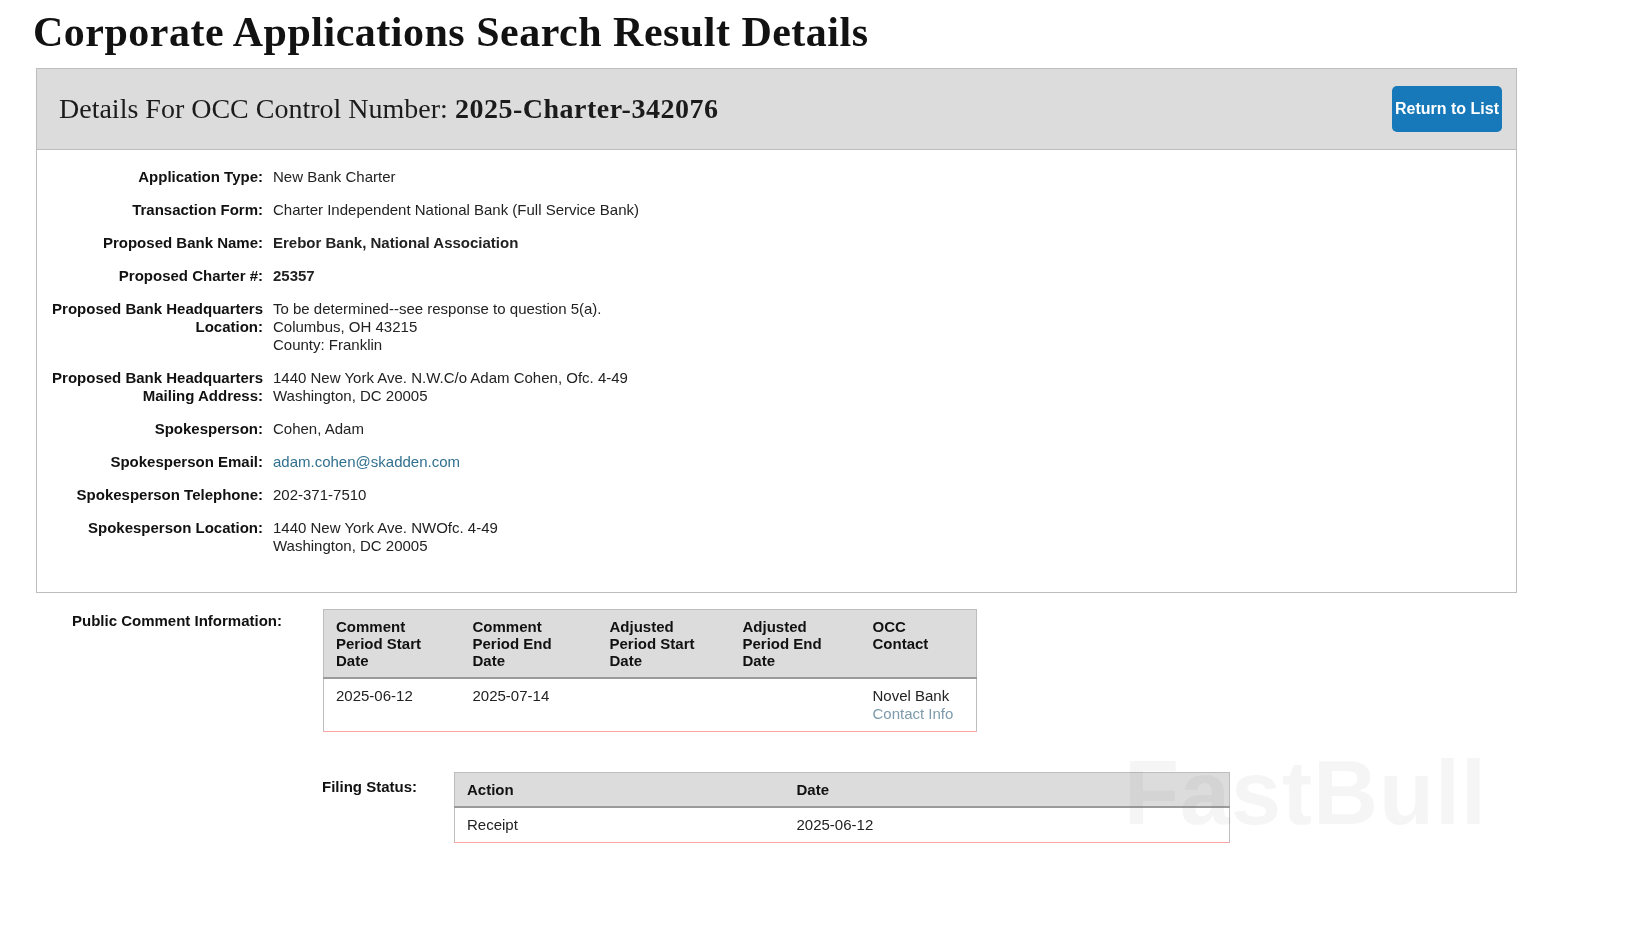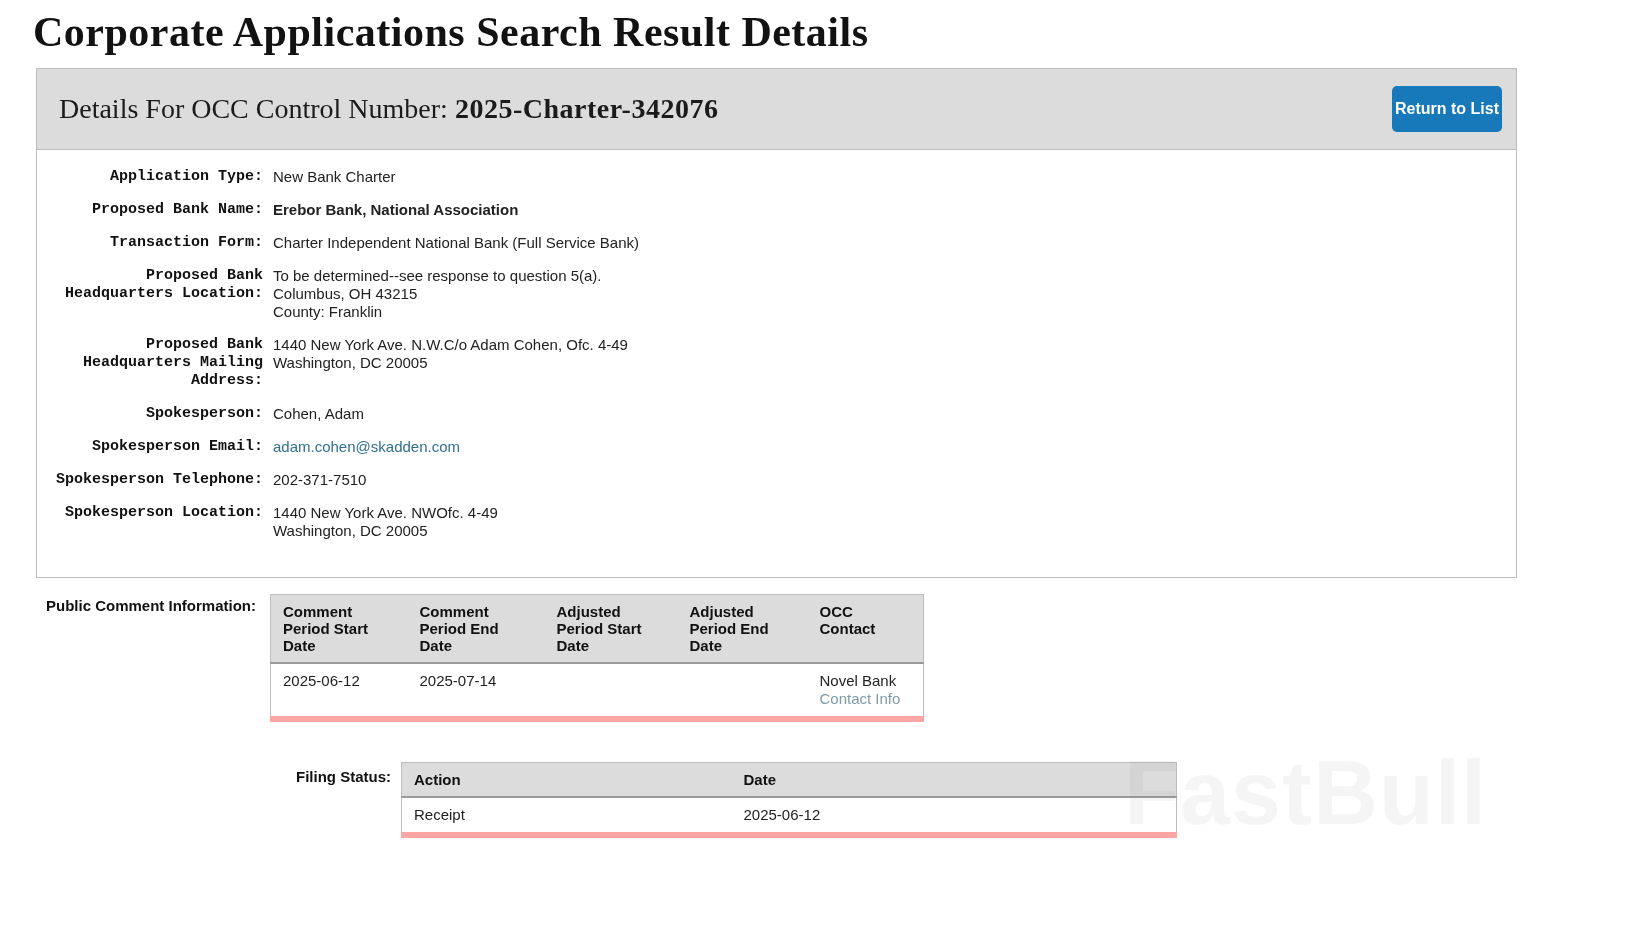--- a/index.html
+++ b/index.html
@@ -61,27 +61,26 @@
   }
   
   .drow { display: flex; margin-bottom: 15px; font-size: 15px; line-height: 18px; }
   .dlabel {
     flex: none;
     width: 236px;
     text-align: right;
     font-weight: 700;
     padding-right: 10px;
     color: #111;
-    font-family: Liberation Mono, monospace;
   }
   .dvalue { color: #222; }
   .dvalue.vbold { font-weight: 700; }
   a.dlink { color: #31708f; text-decoration: none; }
   
-  .section { display: flex; margin-left: 46px; font-size: 15px; }
+  .section { display: flex; margin-left: 72px; font-size: 15px; gap: 27px; }
   .section-pc { margin-top: 16px; }
   .section-fs { margin-top: 40px; }
   .section-label {
     font-weight: 700;
     padding-top: 3px;
     color: #111;
   }
   .section-pc .section-label { width: 224px; text-align: left; }
   .section-fs .section-label { width: 355px; text-align: right; padding-right: 10px; padding-top: 6px; }
   
@@ -96,21 +95,21 @@
     padding: 8px 12px;
     line-height: 17px;
     border-bottom: 2px solid #9a9a9a;
     color: #111;
   }
   tbody td {
     background: #ffffff;
     vertical-align: top;
     padding: 8px 12px;
     line-height: 18px;
-    border-bottom: 6px solid #fca5a5;
+    border-bottom: 1px solid #fca5a5;
     color: #222;
   }
   a.contact-link { color: #7d9bac; text-decoration: none; }
   
   .watermark {
     position: absolute;
     left: 1124px;
     top: 742px;
     font-size: 90px;
     font-weight: 800;
@@ -135,29 +134,33 @@
   </div>
 
   <div class="panel-body">
 
     <div class="drow">
       <div class="dlabel">Application Type:</div>
       <div class="dvalue">New Bank Charter</div>
     </div>
 
     <div class="drow">
+      <div class="dlabel">Transaction Form:</div>
+      <div class="dvalue">Charter Independent National Bank (Full Service Bank)</div>
+    </div>
+
+    <div class="drow">
       <div class="dlabel">Proposed Bank Name:</div>
       <div class="dvalue vbold">Erebor Bank, National Association</div>
     </div>
 
     <div class="drow">
-      <div class="dlabel">Transaction Form:</div>
-      <div class="dvalue">Charter Independent National Bank (Full Service Bank)</div>
-    </div>
-
+      <div class="dlabel">Proposed Charter #:</div>
+      <div class="dvalue vbold">25357</div>
+    </div>
 
     <div class="drow">
       <div class="dlabel">Proposed Bank Headquarters Location:</div>
       <div class="dvalue">
         <div>To be determined--see response to question 5(a).</div>
         <div>Columbus, OH 43215</div>
         <div>County: Franklin</div>
       </div>
     </div>
 

